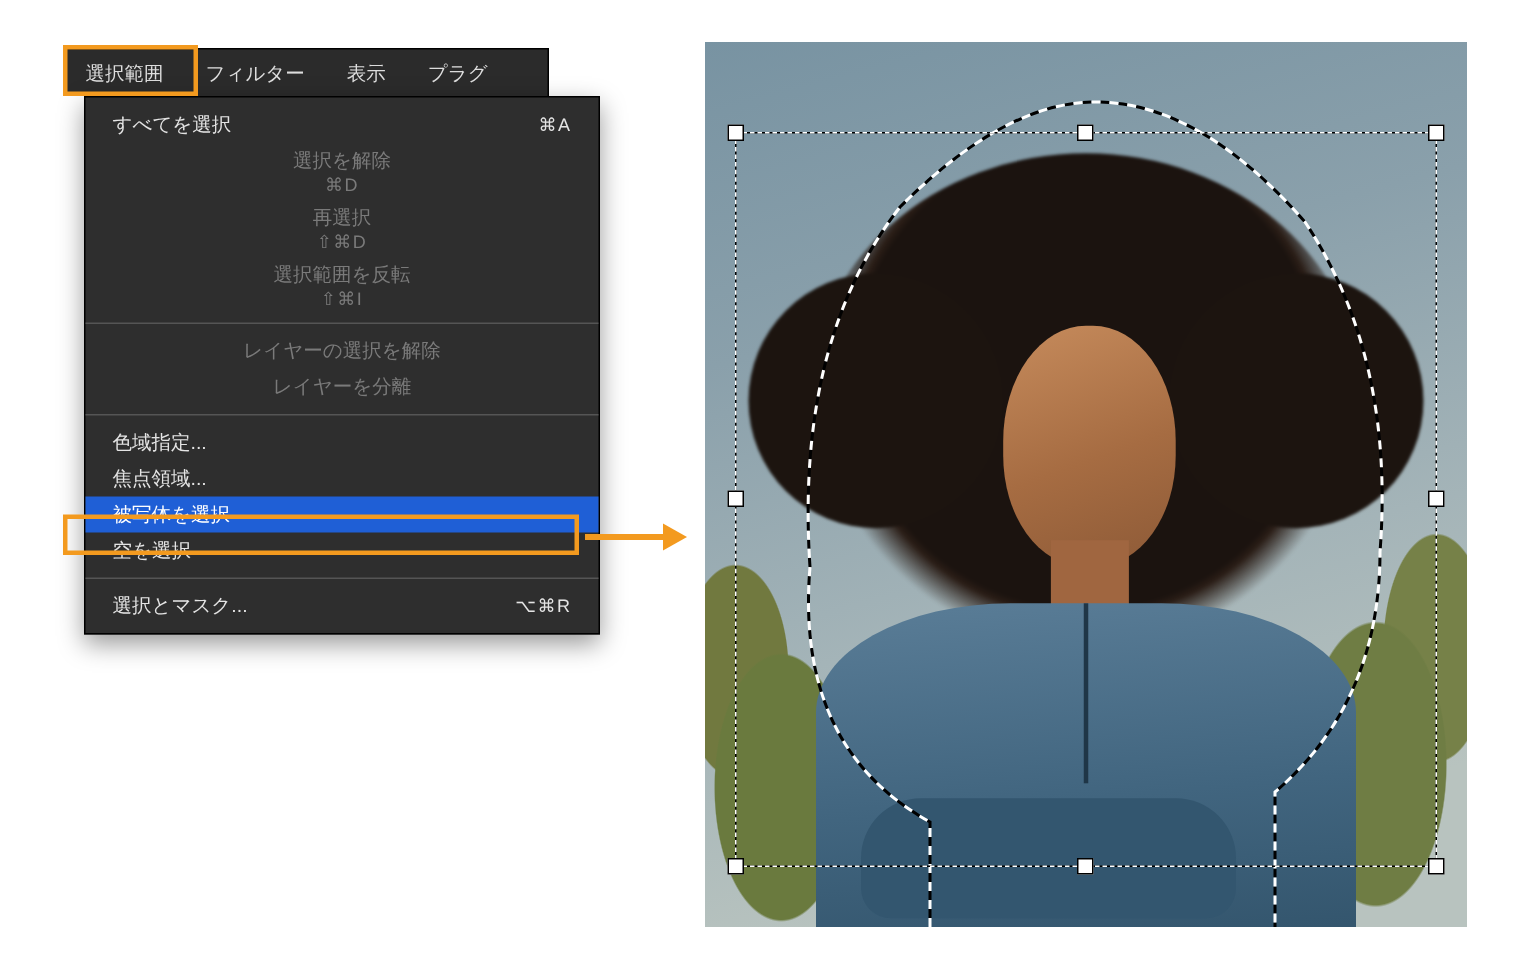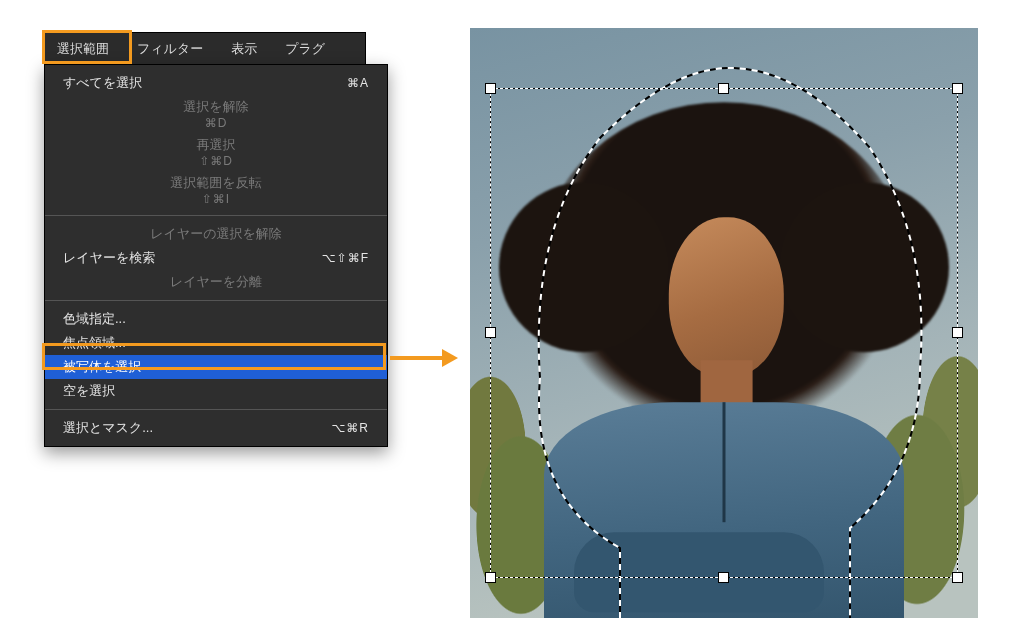--- a/index.html
+++ b/index.html
@@ -43,21 +43,21 @@
     top: 30px;
     width: 90px;
     height: 34px;
     border: 3px solid #f39a1f;
     pointer-events: none;
     z-index: 5;
   }
 
   .dropdown {
     position: absolute;
-    left: 44px;
+    left: 56px;
     top: 64px;
     width: 344px;
     background: #2e2e2e;
     border: 1px solid #000;
     box-shadow: 0 6px 16px rgba(0,0,0,.4);
     padding: 6px 0;
   }
   .menu-item {
     display: flex;
     justify-content: space-between;
@@ -274,24 +274,20 @@
   </div>
   <div class="menu-item disabled">
     <span>選択範囲を反転</span>
     <span class="menu-shortcut">⇧⌘I</span>
   </div>
   <div class="menu-sep"></div>
 
   <div class="menu-item disabled">
     <span>レイヤーの選択を解除</span>
     <span class="menu-shortcut"></span>
-  </div>
-  <div class="menu-item">
-    <span>レイヤーを検索</span>
-    <span class="menu-shortcut">⌥⇧⌘F</span>
   </div>
   <div class="menu-item disabled">
     <span>レイヤーを分離</span>
     <span class="menu-shortcut"></span>
   </div>
   <div class="menu-sep"></div>
 
   <div class="menu-item">
     <span>色域指定...</span>
   </div>

